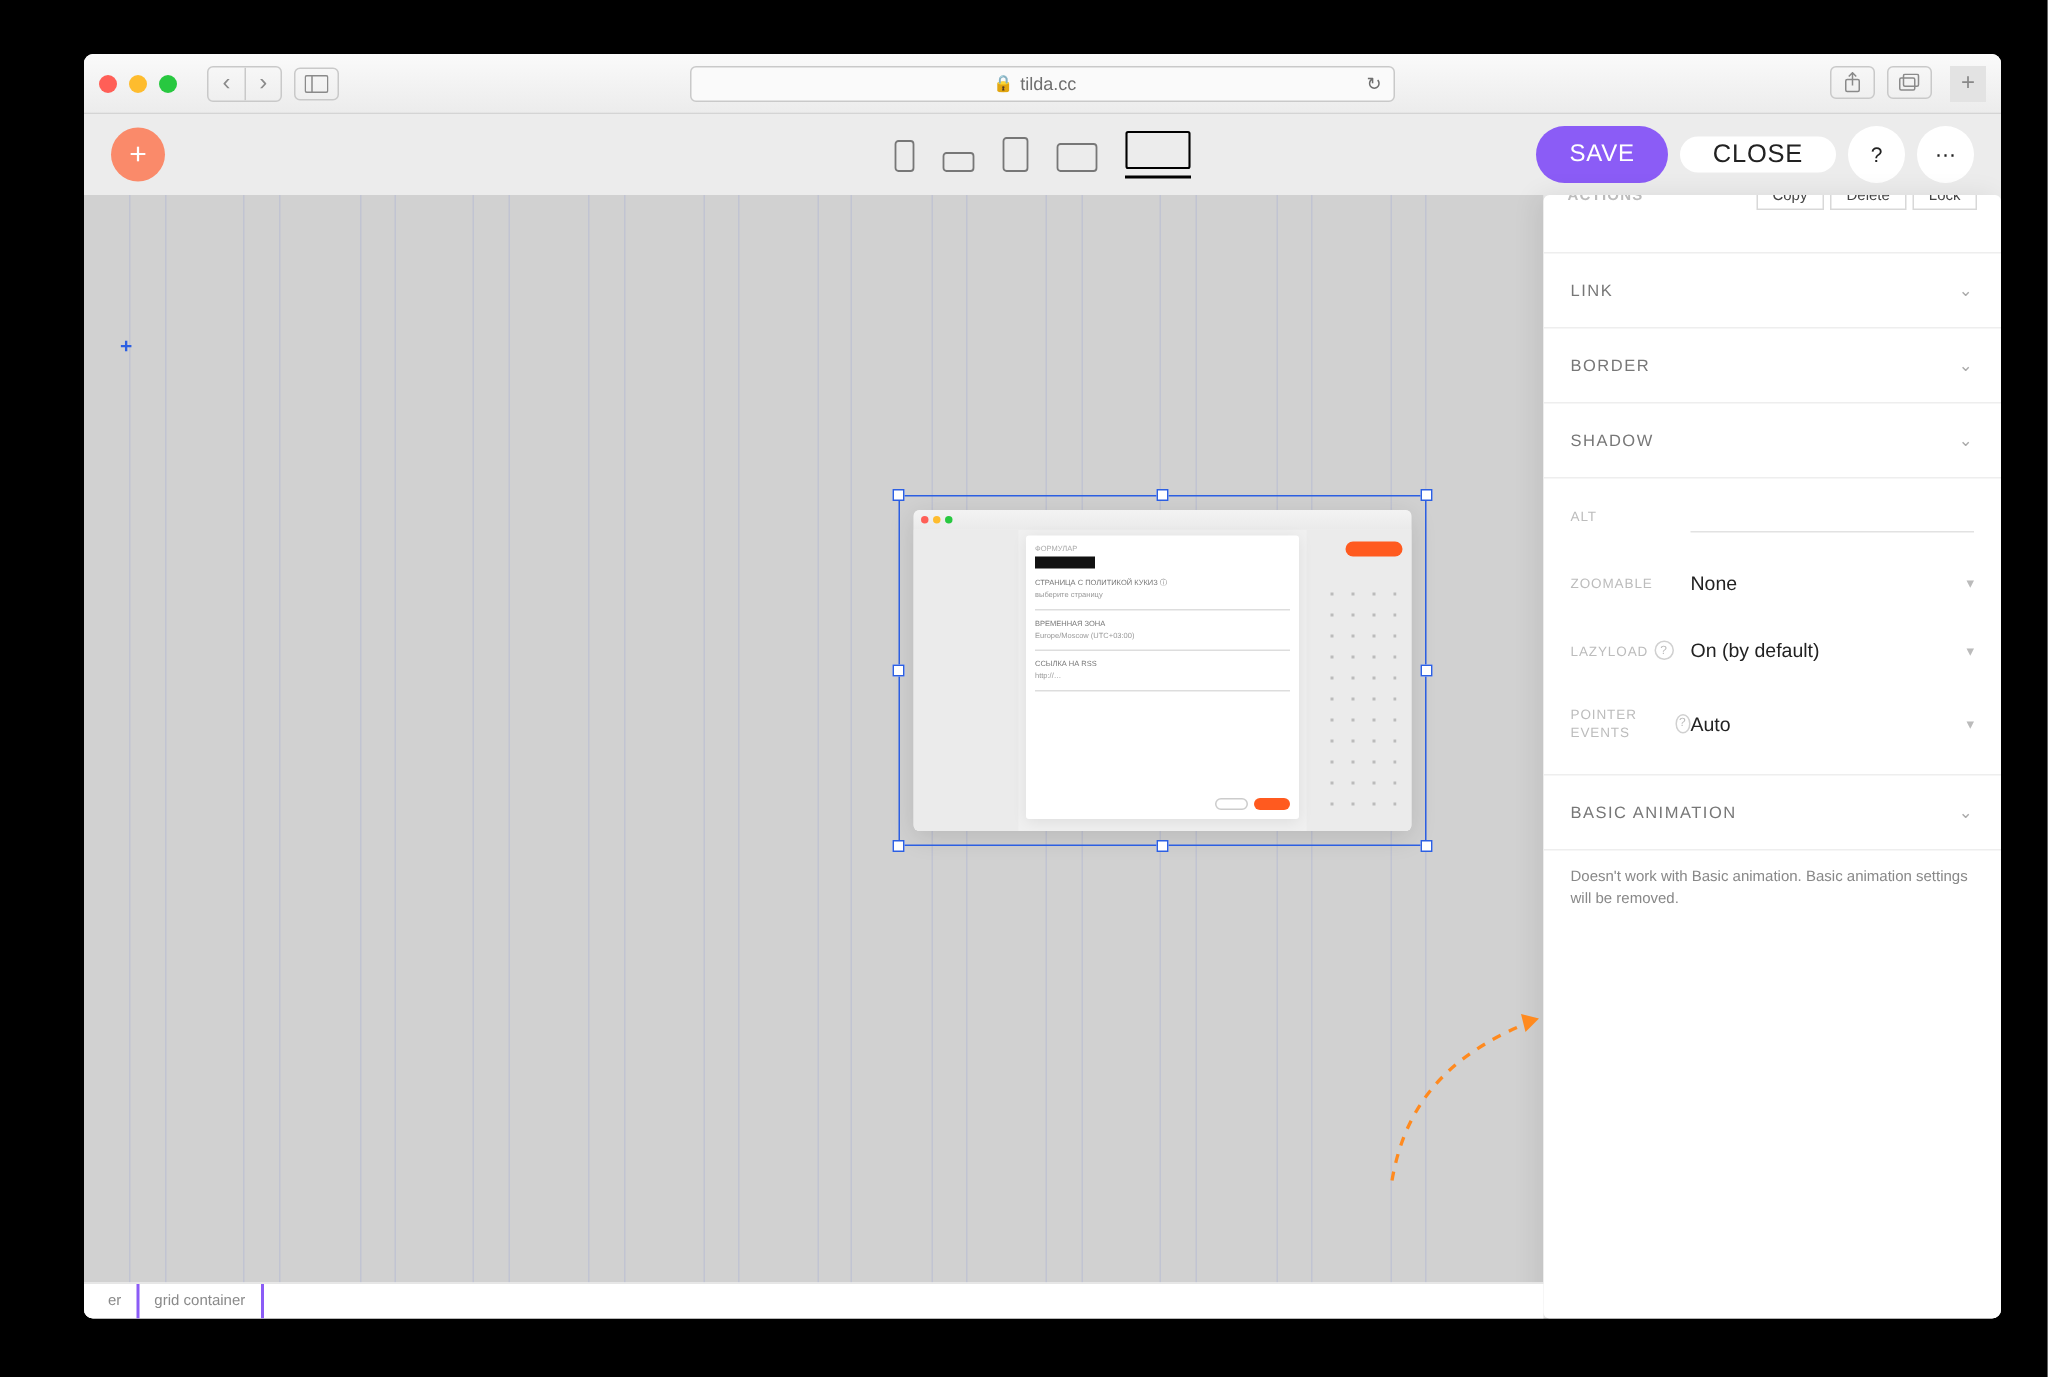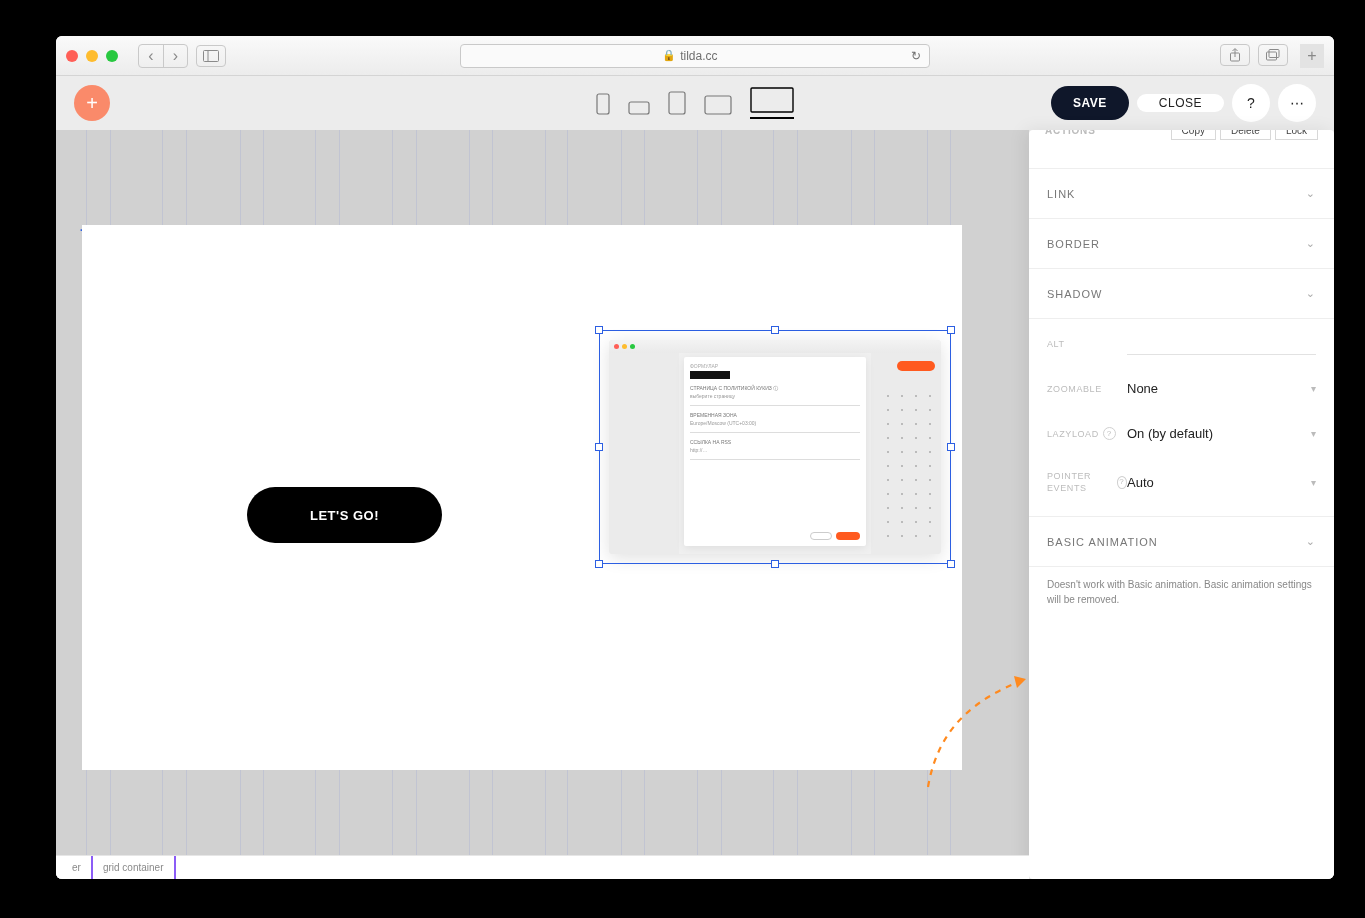--- a/index.html
+++ b/index.html
@@ -28,22 +28,22 @@
   .app { position:absolute; top:40px; left:0; right:0; bottom:0; background:#ececec; }
 
   
   .topbar { height:54px; background:#ececec; display:flex; align-items:center; padding:0 18px; position:relative; }
   .add-circle { width:36px; height:36px; border-radius:50%; background:#fa8a6a; display:flex; align-items:center; justify-content:center; color:#fff; font-size:20px; cursor:pointer; }
   .devices { position:absolute; left:50%; transform:translateX(-50%); display:flex; gap:18px; align-items:end; color:#666; }
   .dev { display:flex; flex-direction:column; align-items:center; cursor:pointer; padding-bottom:4px; }
   .dev.active { border-bottom:2px solid #000; color:#000; }
   .dev svg { display:block; }
   .topbar-right { margin-left:auto; display:flex; gap:8px; align-items:center; }
-  .btn-save { background:#0f172a; color:#fff; border:none; border-radius:30px; padding:10px 22px; font-size:12px; letter-spacing:.5px; font-weight:700; cursor:pointer; }
-  .btn-close { background:#fff; color:#222; border:none; border-radius:30px; padding:2px 22px; font-size:12px; letter-spacing:.5px; cursor:pointer; }
+  .btn-save { background:#8b5cf6; color:#fff; border:none; border-radius:30px; padding:10px 22px; font-size:16px; letter-spacing:.5px; font-weight:400; cursor:pointer; }
+  .btn-close { background:#fff; color:#222; border:none; border-radius:30px; padding:2px 22px; font-size:17px; letter-spacing:.5px; cursor:pointer; }
   .btn-circle { background:#fff; border:none; width:38px; height:38px; border-radius:50%; font-size:14px; cursor:pointer; color:#222; }
 
   
   .workspace { position:absolute; top:54px; left:0; right:305px; bottom:0; overflow:hidden; }
   .canvas-bg { position:absolute; inset:0; background:#d1d1d1; }
   .gridlines { position:absolute; top:0; bottom:0; left:0; right:0; }
   .gridlines div { position:absolute; top:0; bottom:0; width:1px; background:rgba(100,120,220,.14); }
 
   .artboard { position:absolute; left:26px; top:95px; width:880px; height:545px; background:#fff; }
   .origin-cross { position:absolute; left:24px; top:92px; color:#2c5fe2; font-size:14px; font-weight:bold; }
@@ -207,23 +207,20 @@
           <div style="left:717px"></div>
             <div style="left:741px"></div>
           <div style="left:795px"></div>
             <div style="left:818px"></div>
           <div style="left:871px"></div>
             <div style="left:894px"></div>
         </div>
 
         <div class="origin-cross">+</div>
 
-        <div class="artboard">
-          <div class="lets-go">LET'S GO!</div>
-        </div>
 
         <div class="selected-img">
           <div class="inner-img">
             <div class="mini-chrome">
                 <i class="mc-r"></i>
                 <i class="mc-y"></i>
                 <i class="mc-g"></i>
               </div>
             <div class="mini-body">
               <div class="mini-side"></div>

